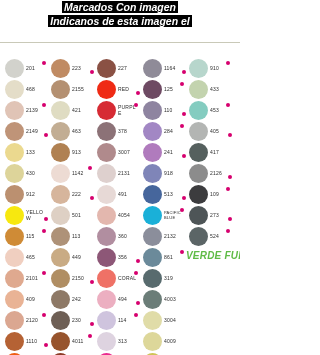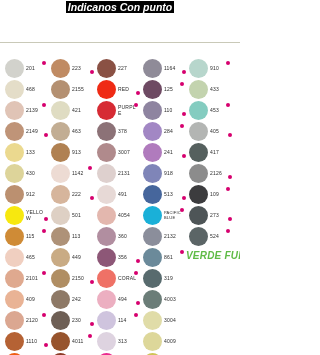--- a/index.html
+++ b/index.html
@@ -87,21 +87,22 @@
   }
 </style>
 </head>
 <body>
 
 <div id="sheet">
 
   <div class="rule"></div>
 
   <div class="header">
-    <div class="hline"><span>Indicanos Con punto</span></div>
+    <div class="hline"><span>Marcados Con imagen</span></div>
+    <div class="hline"><span>Indicanos de esta imagen el</span></div>
   </div>
 
   <div class="grid">
       <div class="col" style="left: 2px;">
         <div class="cell" style="top: 0px;">
           <div class="swatch" style="background: rgb(210, 210, 204);"></div>
           <div class="code">201</div>
           <div class="dot" style="background: rgb(214, 0, 110); left: 40px; top: 3px;"></div>
         </div>
         <div class="cell" style="top: 21px;">

